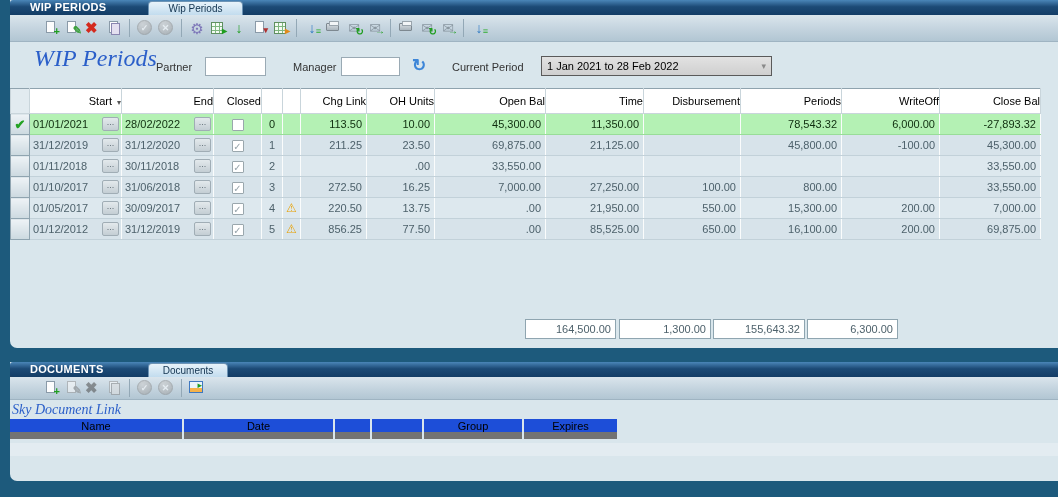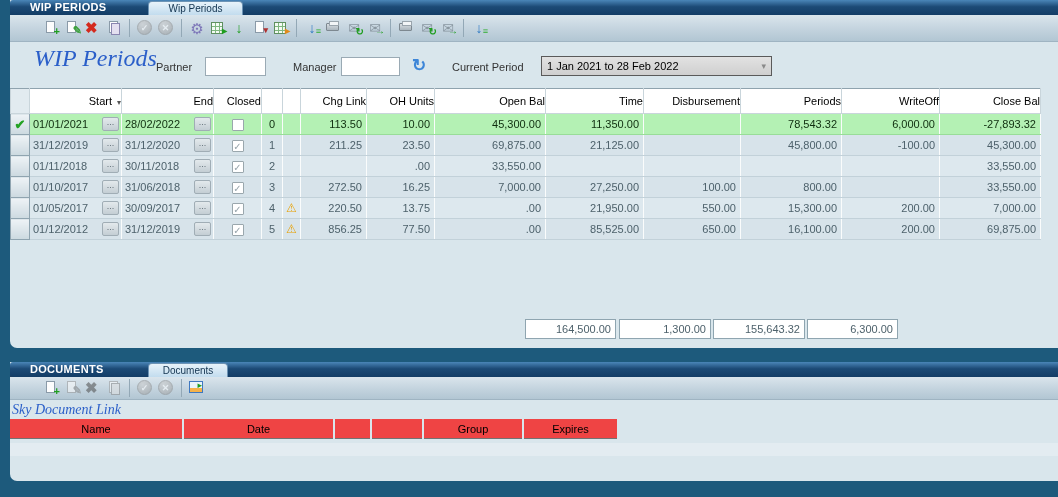--- a/index.html
+++ b/index.html
@@ -137,23 +137,23 @@
 
   
   .total-box { position:absolute; top:319px; height:20px; background:#ffffff;
                border:1px solid #8fa5b0; font-size:11px; color:#4d616b;
                display:flex; align-items:center; justify-content:flex-end; padding-right:4px; }
 
   
   .doc-link { position:absolute; left:2px; top:40px; font-family:"Liberation Serif", serif;
               font-style:italic; font-size:14px; color:#2b5fc9; cursor:pointer; }
   .doc-head { position:absolute; left:0; top:57px; height:24px; display:flex; gap:2px; }
-  .doc-th { background:#ef4444; height:20px; font-size:11px; color:#000;
+  .doc-th { background:#1d4ed8; height:20px; font-size:11px; color:#000;
             display:flex; align-items:center; justify-content:center;
-            border-bottom:1px solid #737373; }
+            border-bottom:7px solid #737373; }
   .doc-strip { position:absolute; left:0; top:81px; right:0; height:13px; background:#e3ecf1; }
 </style>
 </head>
 <body>
 
 <div class="stage">
 
   <div class="panel panel-wip">
     <div class="band">
       <span class="band-title">WIP PERIODS</span>

